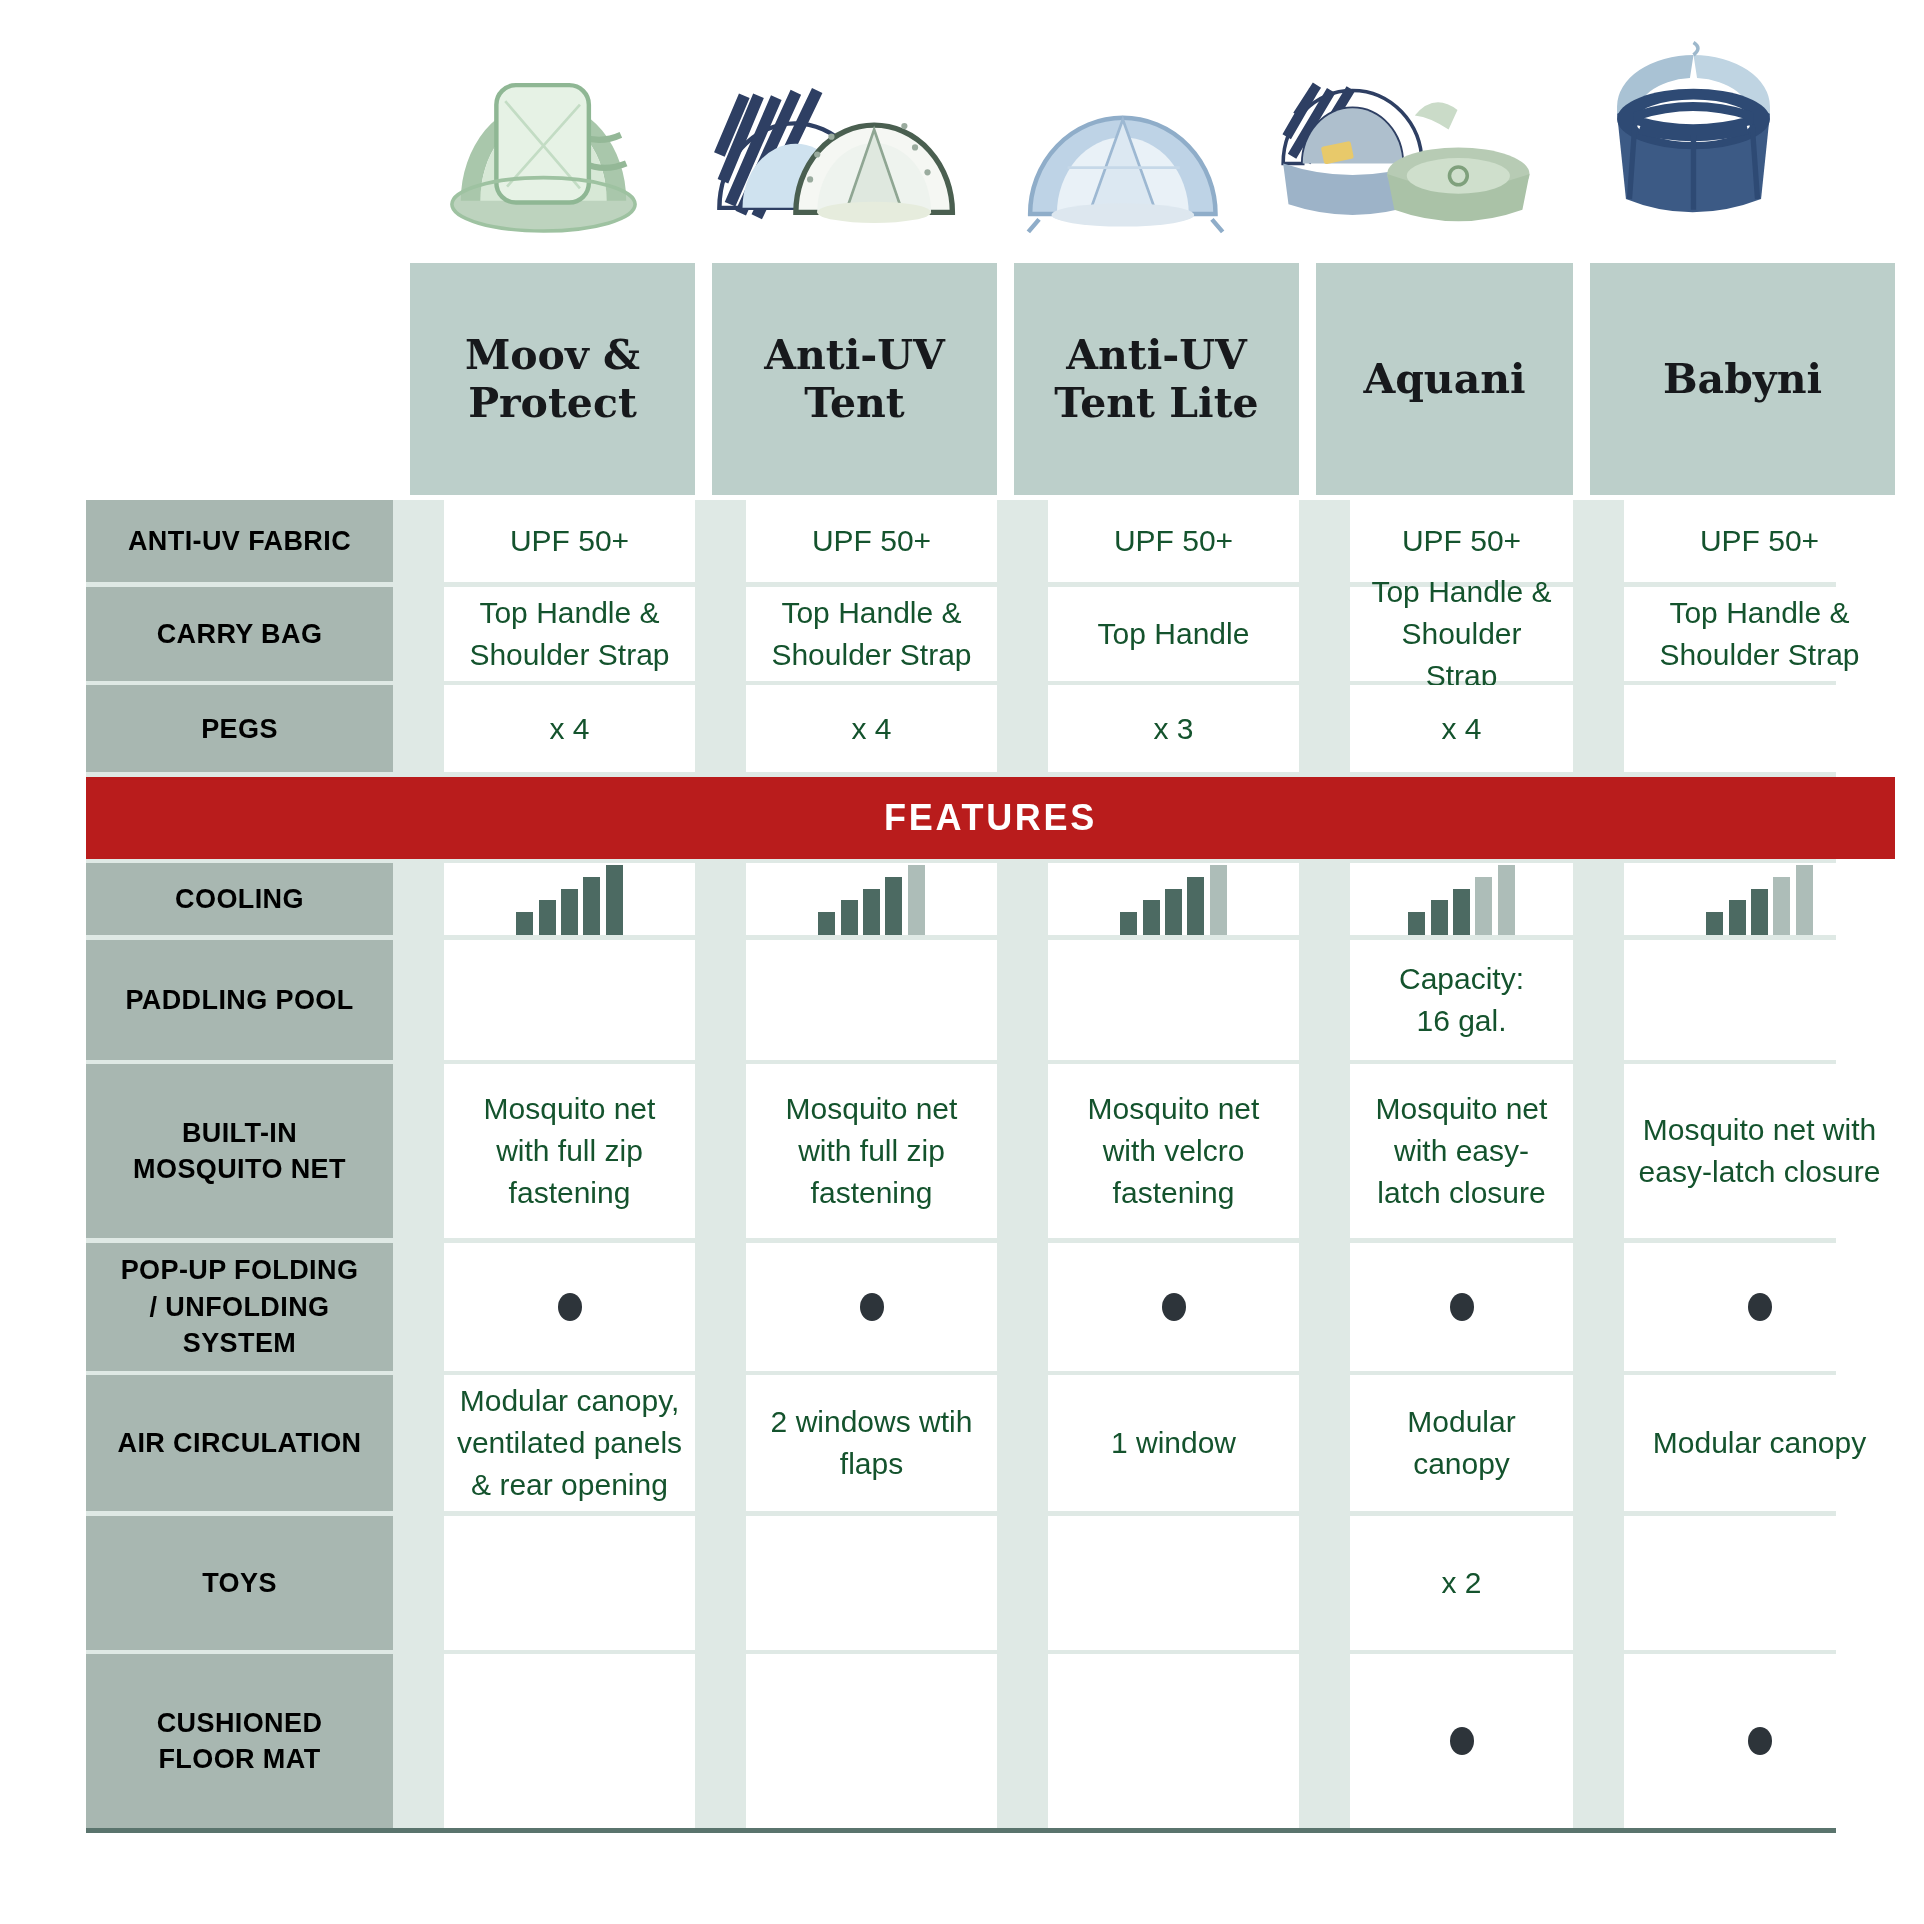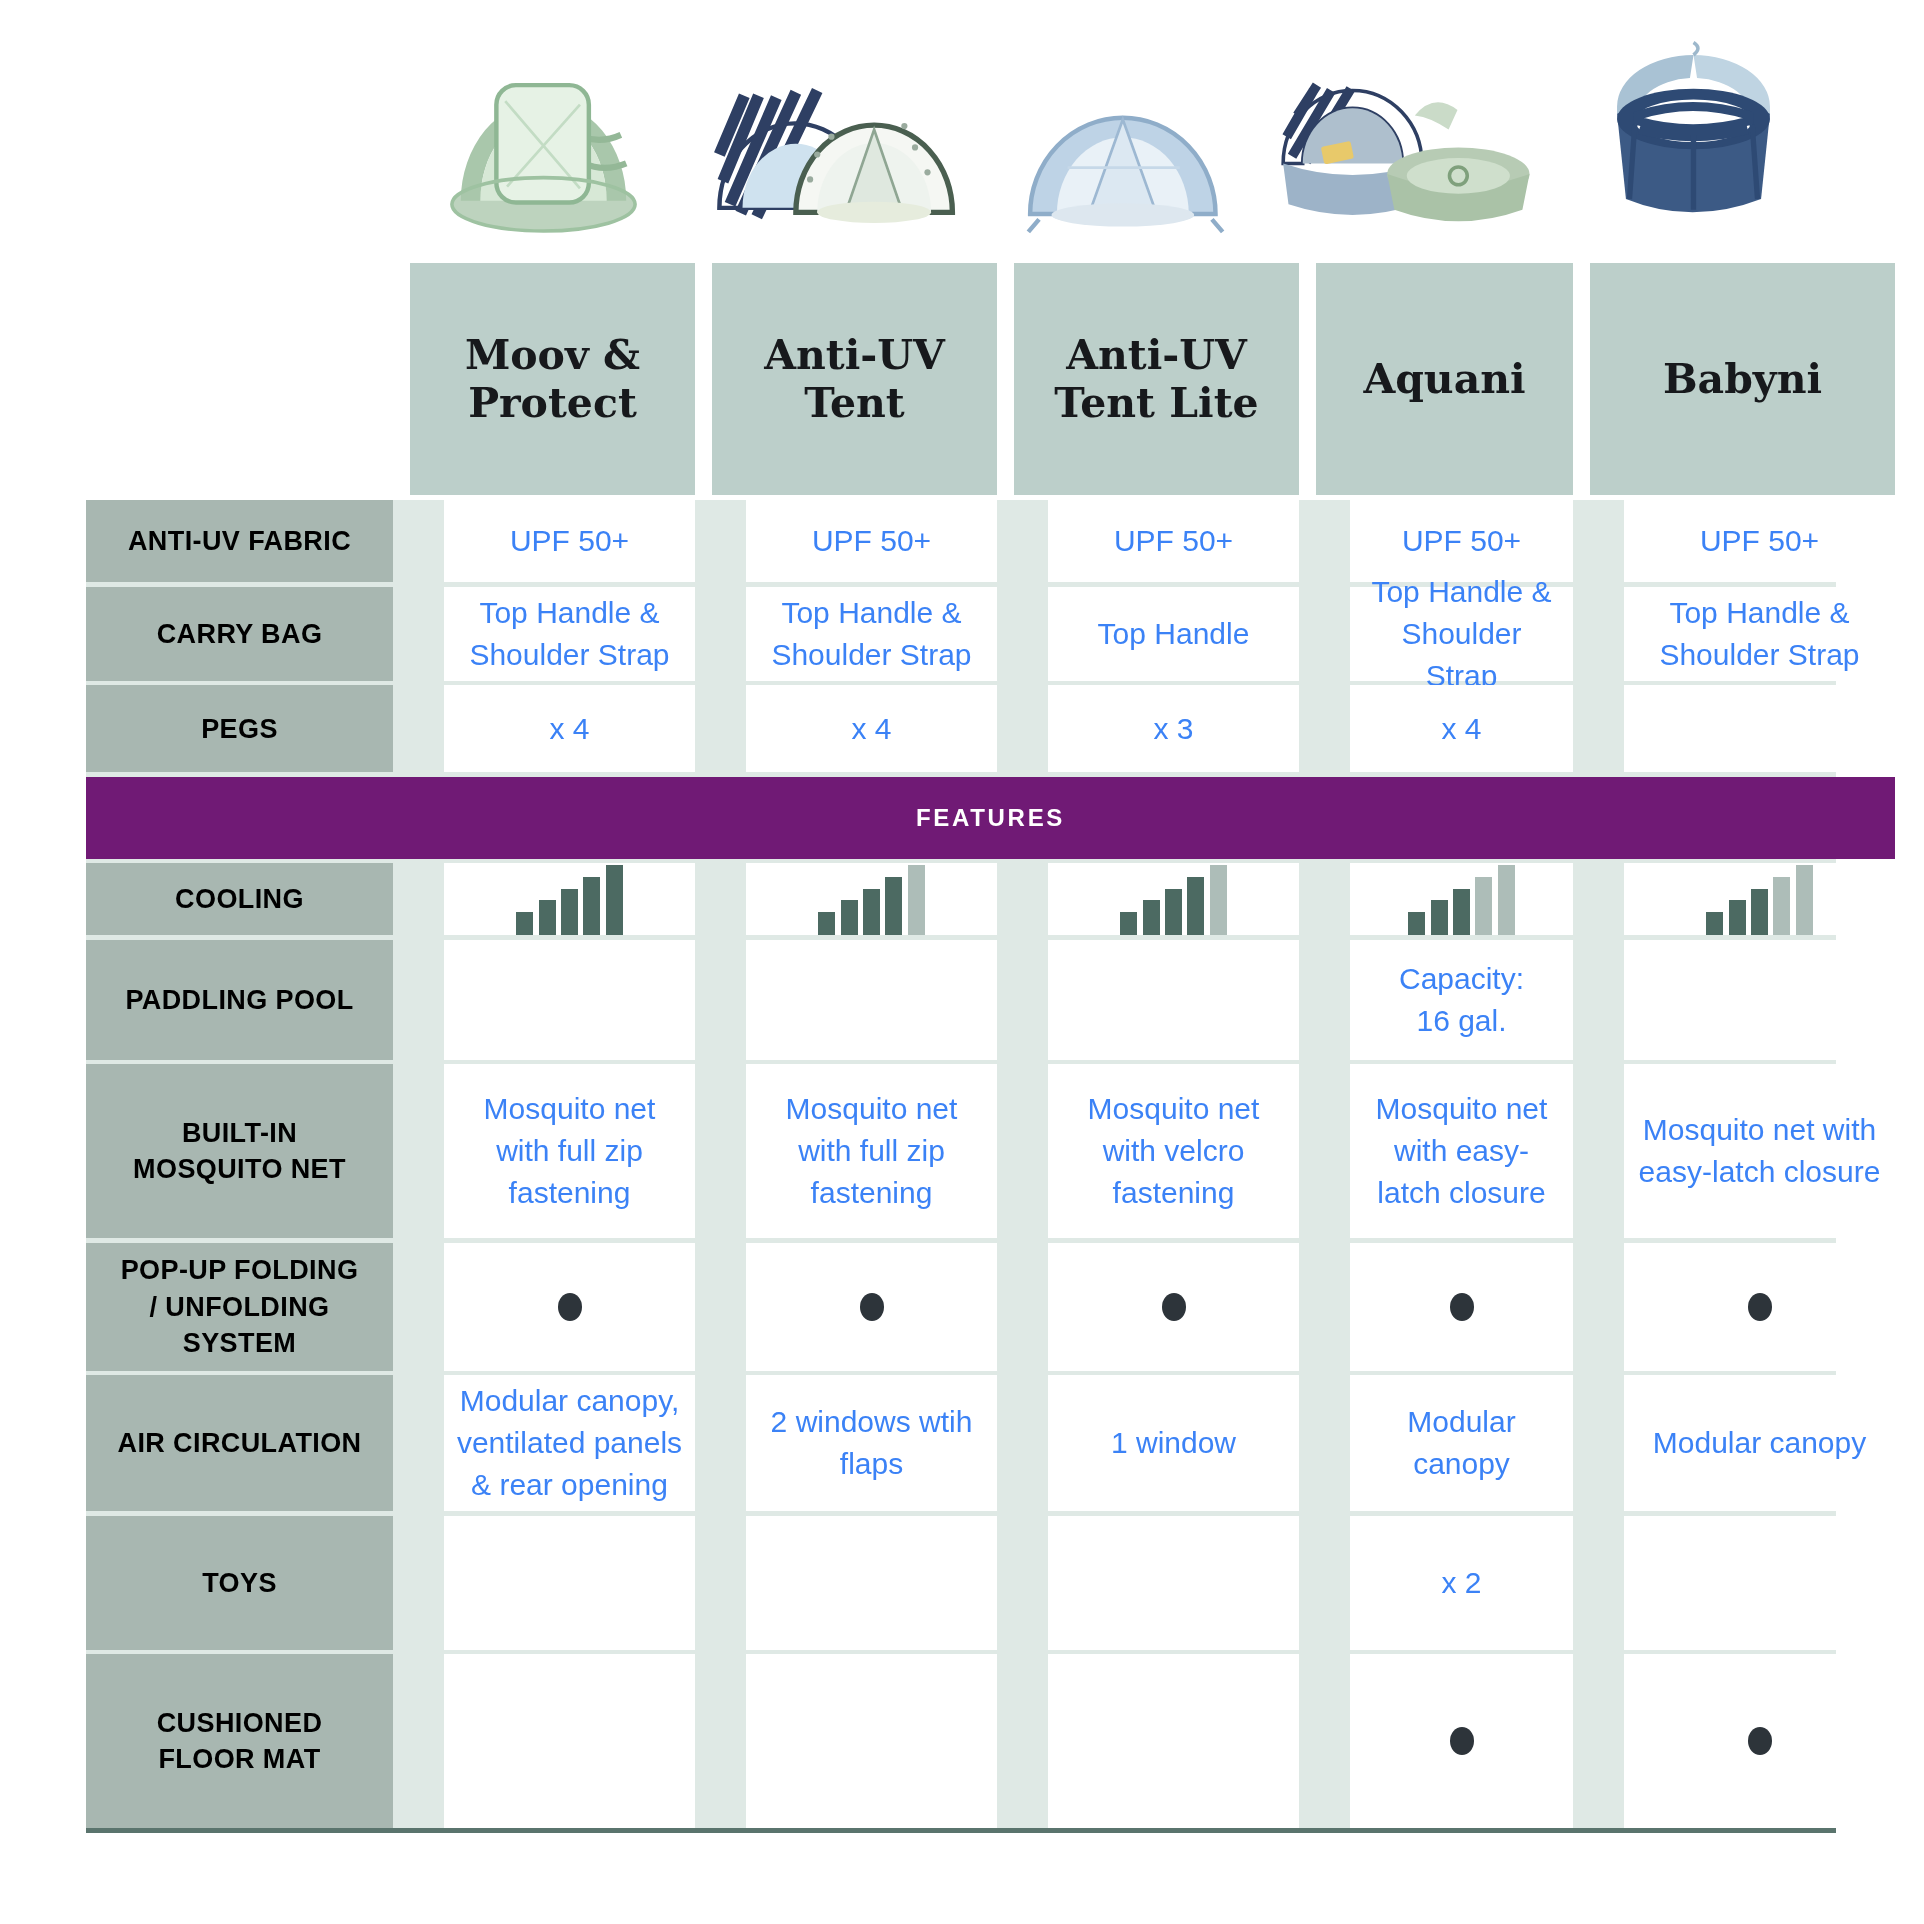--- a/index.html
+++ b/index.html
@@ -32,38 +32,38 @@
     margin-top:5.3px;background:#dfe9e5;row-gap:4.5px;
     grid-auto-flow:row;
   }
   .label-cell{
     background:#a8b7b1;display:flex;align-items:center;justify-content:center;
     text-align:center;font-weight:bold;font-size:27px;letter-spacing:0.4px;
     color:#000000;padding:16px 27px;box-sizing:border-box;line-height:1.35;
   }
   .data-cell{
     background:#ffffff;display:flex;align-items:center;justify-content:center;
-    text-align:center;font-size:30px;line-height:1.4;color:#3b82f6;
+    text-align:center;font-size:30px;line-height:1.4;color:#14532d;
     padding:0 12.5px;box-sizing:border-box;white-space:pre-line;margin-left:34px;
   }
   .r-fabric{height:82px;}
   .r-carry{height:94px;}
   .r-pegs{height:87px;}
   .r-features{height:82px;}
   .r-cooling{height:72px;}
   .r-pool{height:120px;}
   .r-net{height:174px;}
   .r-popup{height:128px;}
   .r-air{height:136px;}
   .r-toys{height:134px;}
   .r-mat{height:174px;}
   .features-bar{
-    grid-column:1 / -1;background:#701a75;color:#ffffff;
+    grid-column:1 / -1;background:#b91c1c;color:#ffffff;
     display:flex;align-items:center;justify-content:center;
-    font-weight:bold;font-size:24px;letter-spacing:2.7px;
+    font-weight:bold;font-size:36px;letter-spacing:2.7px;
   }
   .cooling-bars{display:flex;align-items:flex-end;gap:5.3px;height:71px;}
   .bar{width:17px;}
   .bar-dark{background:#4c6a62;}
   .bar-light{background:#adbdb8;}
   .dot{width:24px;height:28px;border-radius:50%;background:#2d343a;}
   .bottom-line{height:4.5px;background:#5a746d;width:100%;}
   svg{display:block;}
 </style>
 </head>

